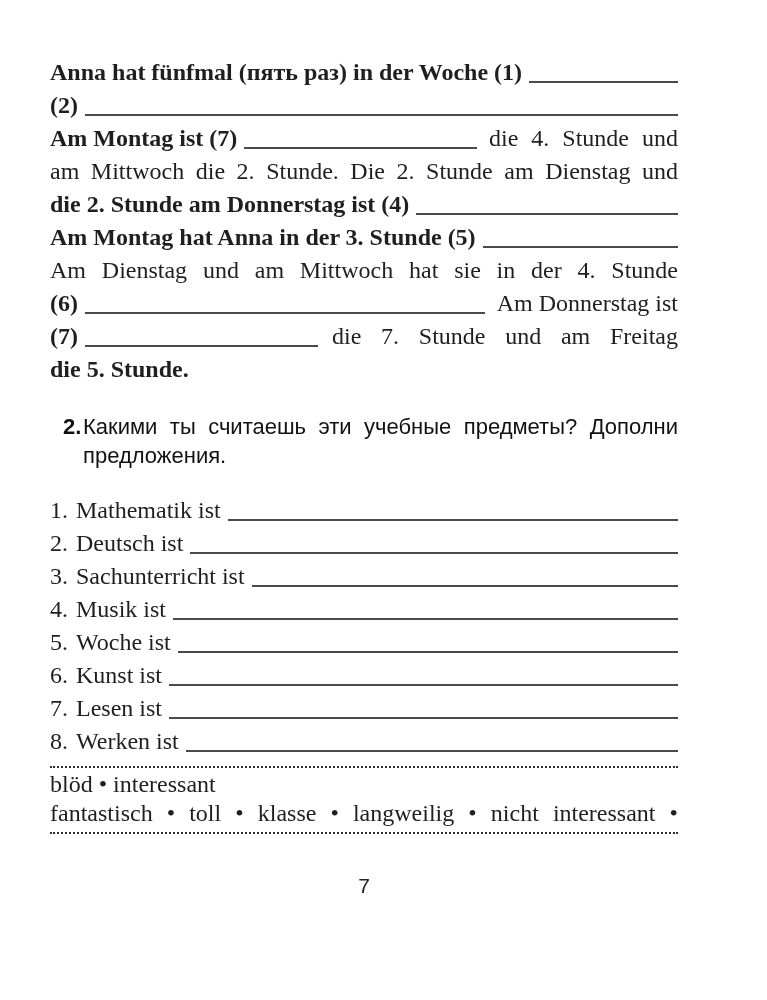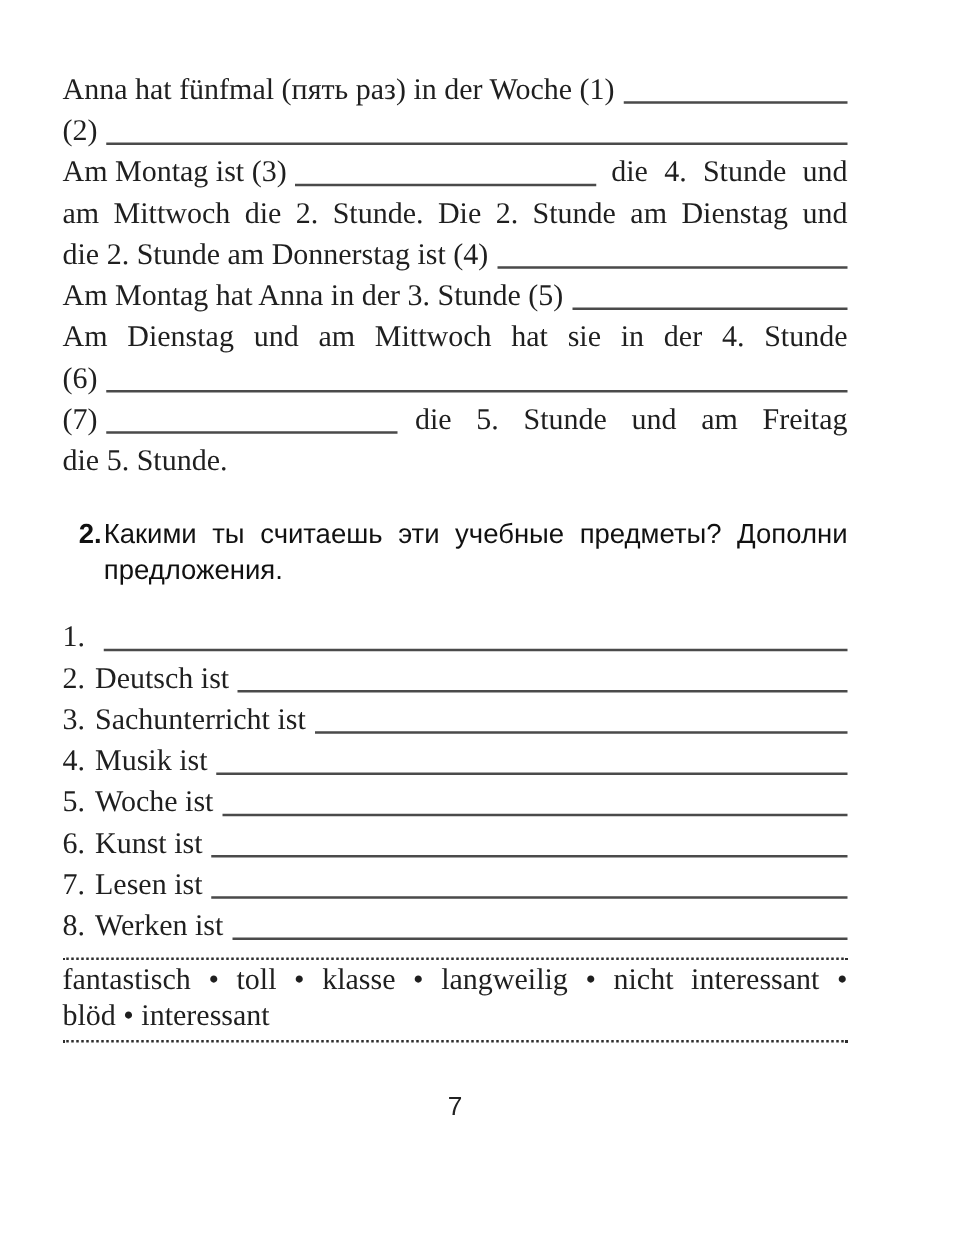--- a/index.html
+++ b/index.html
@@ -9,21 +9,21 @@
     overflow:hidden;
   }
   .content{position:absolute;left:50px;top:0;width:628px;}
 
   
   .para{margin-top:56px;}
   .pline{
     display:flex;align-items:baseline;height:33px;line-height:33px;
     font-size:24px;white-space:pre;
   }
-  .pline .seg{flex:0 0 auto;}
+  .pline .seg{flex:0 0 auto;font-weight:bold;}
   .pline .fill{flex:1 1 auto;text-align:justify;text-align-last:justify;white-space:normal;}
   .blank{flex:1 1 auto;position:relative;align-self:stretch;}
   .blank::after{
     content:"";position:absolute;left:7px;right:0;bottom:6px;
     border-bottom:2px solid #4a4a4a;
   }
   .blank.w240{flex:0 0 240px;}
   .post{flex:0 0 auto;padding-left:12px;text-align:center;}
   .post-just{flex:1 1 auto;text-align:justify;text-align-last:justify;padding-left:14px;white-space:normal;}
   .wide{word-spacing:7px;}
@@ -68,60 +68,62 @@
   <div class="para">
     <div class="pline">
       <span class="seg">Anna hat fünfmal (пять раз) in der Woche (1)</span>
       <span class="blank"></span>
     </div>
     <div class="pline">
       <span class="seg">(2)</span>
       <span class="blank"></span>
     </div>
     <div class="pline">
-      <span class="seg">Am Montag ist (3)</span>
+      <span class="seg">Am Montag ist (7)</span>
       <span class="blank"></span>
       <span class="post wide">die 4. Stunde und</span>
     </div>
     <div class="pline">
       <span class="fill">am Mittwoch die 2. Stunde. Die 2. Stunde am Dienstag und</span>
     </div>
     <div class="pline">
       <span class="seg">die 2. Stunde am Donnerstag ist (4)</span>
       <span class="blank"></span>
     </div>
     <div class="pline">
       <span class="seg">Am Montag hat Anna in der 3. Stunde (5)</span>
       <span class="blank"></span>
     </div>
     <div class="pline">
       <span class="fill">Am Dienstag und am Mittwoch hat sie in der 4. Stunde</span>
     </div>
     <div class="pline">
       <span class="seg">(6)</span>
       <span class="blank"></span>
+      <span class="post">Am Donnerstag ist</span>
     </div>
     <div class="pline">
       <span class="seg">(7)</span>
       <span class="blank w240"></span>
-      <span class="post-just">die 5. Stunde und am Freitag</span>
+      <span class="post-just">die 7. Stunde und am Freitag</span>
     </div>
     <div class="pline">
       <span class="seg">die 5. Stunde.</span>
     </div>
   </div>
 
   <div class="ex-head">
     <span class="ex-num">2.</span>
     <span class="ex-text">Какими ты считаешь эти учебные предметы? Дополни предложения.</span>
   </div>
 
   <div class="list">
     <div class="litem">
       <span class="lnum">1.</span>
+      <span class="llabel">Mathematik ist</span>
       <span class="blank"></span>
     </div>
     <div class="litem">
       <span class="lnum">2.</span>
       <span class="llabel">Deutsch ist</span>
       <span class="blank"></span>
     </div>
     <div class="litem">
       <span class="lnum">3.</span>
       <span class="llabel">Sachunterricht ist</span>
@@ -148,19 +150,19 @@
       <span class="blank"></span>
     </div>
     <div class="litem">
       <span class="lnum">8.</span>
       <span class="llabel">Werken ist</span>
       <span class="blank"></span>
     </div>
   </div>
 
   <div class="wordbank">
+      <div class="wb-line">blöd • interessant</div>
       <div class="wb-line just">fantastisch • toll • klasse • langweilig • nicht interessant •</div>
-      <div class="wb-line">blöd • interessant</div>
     </div>
 
   <div class="pagenum">7</div>
 
 </div>
 
 </body></html>

